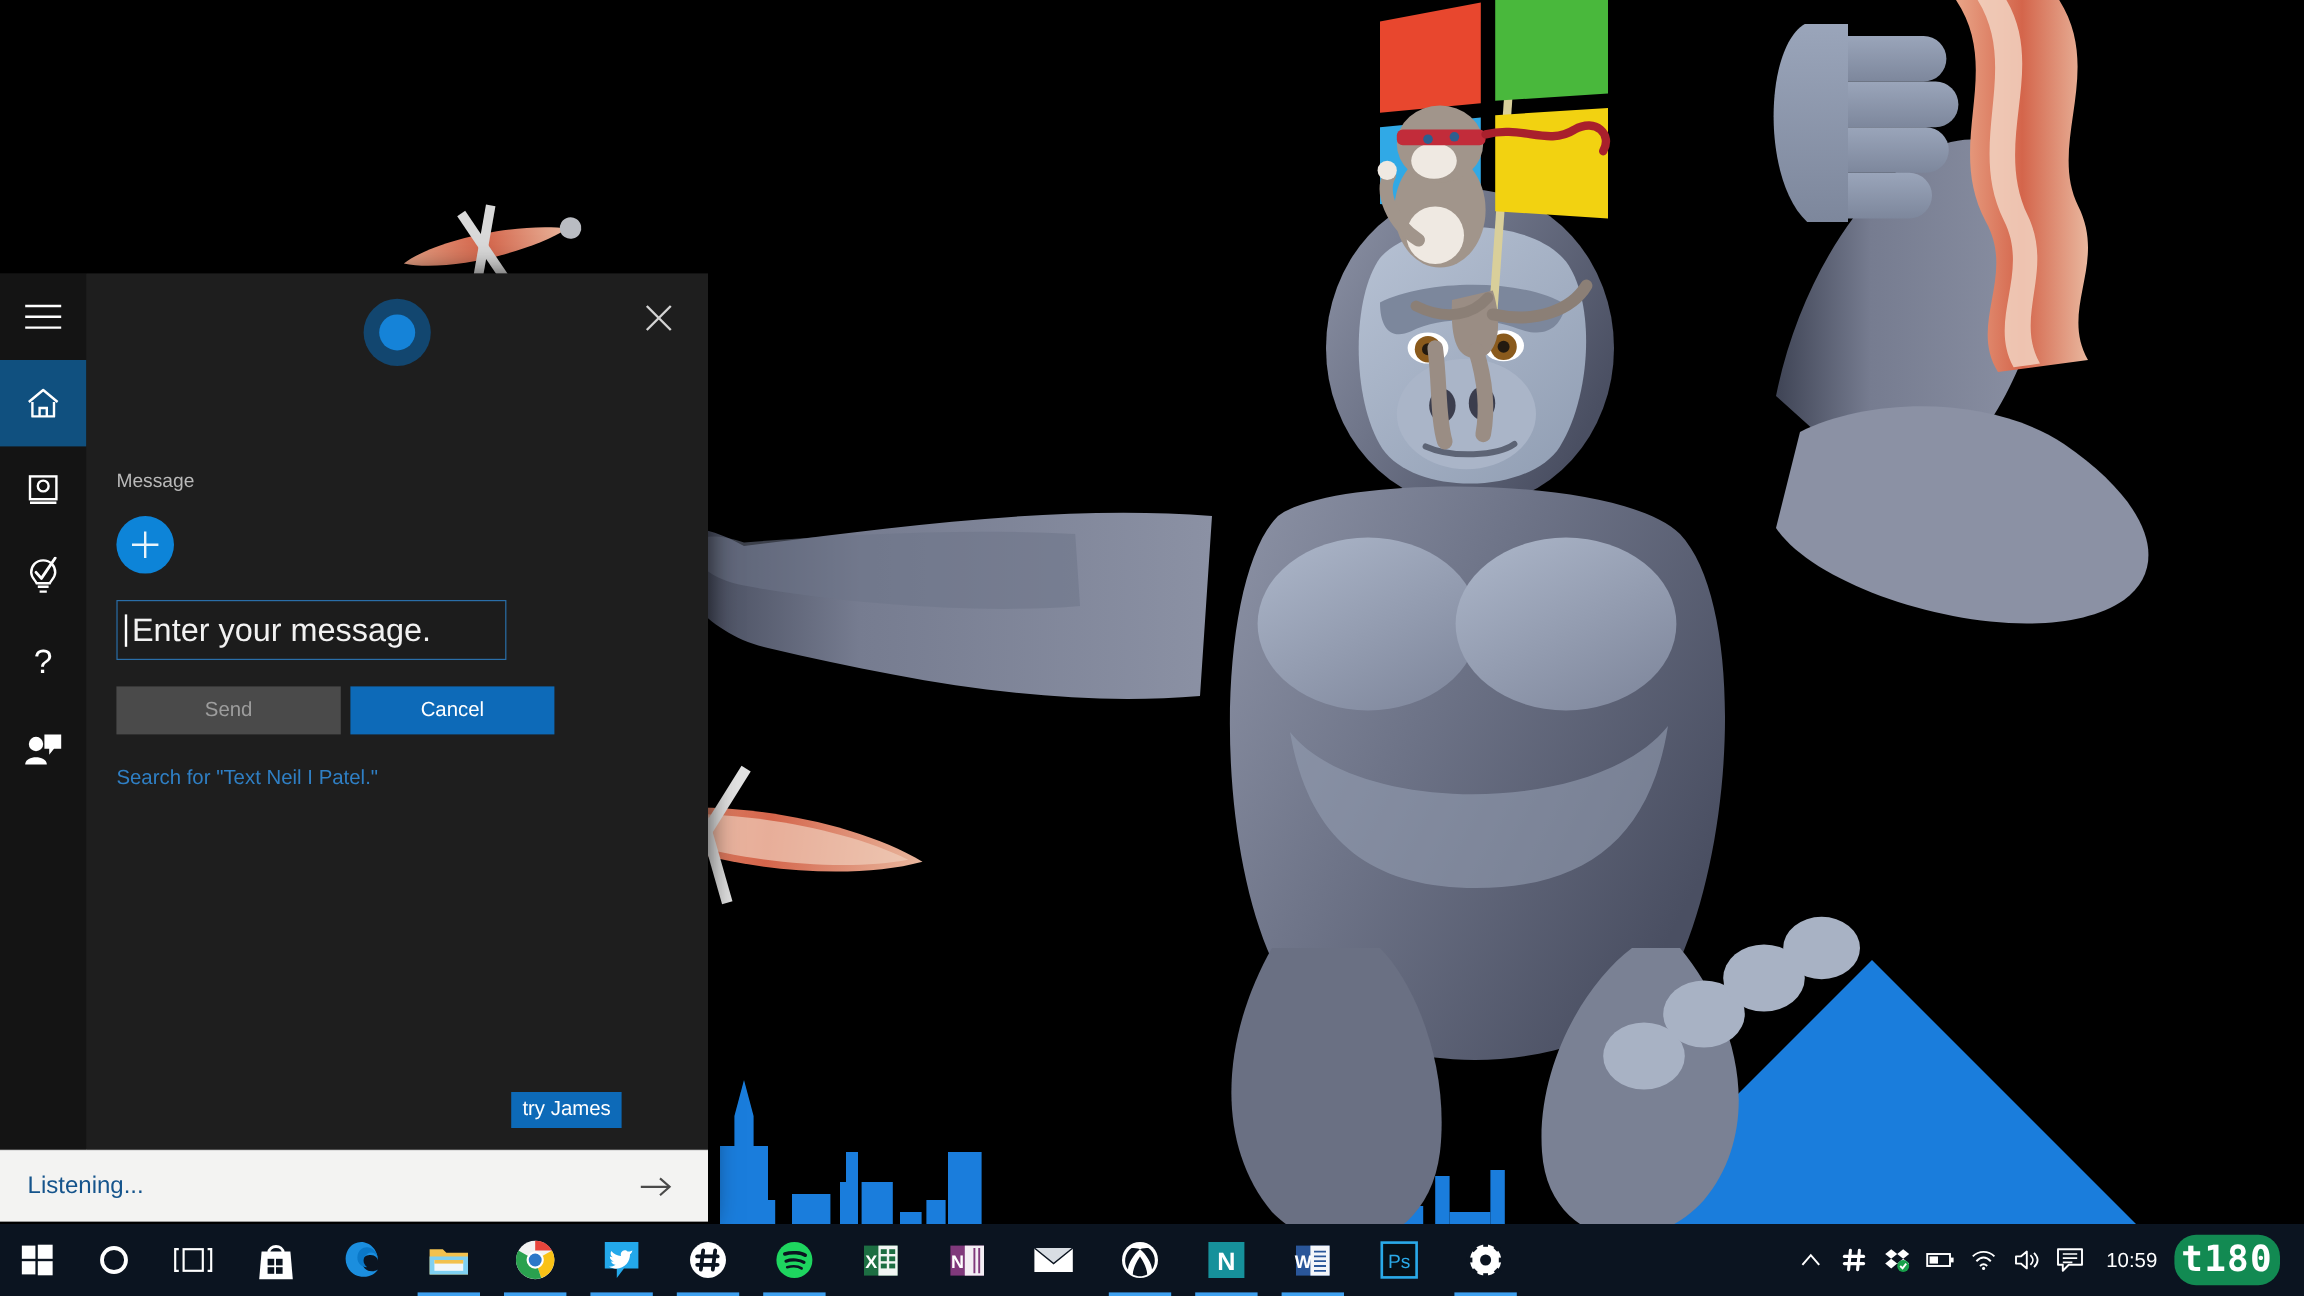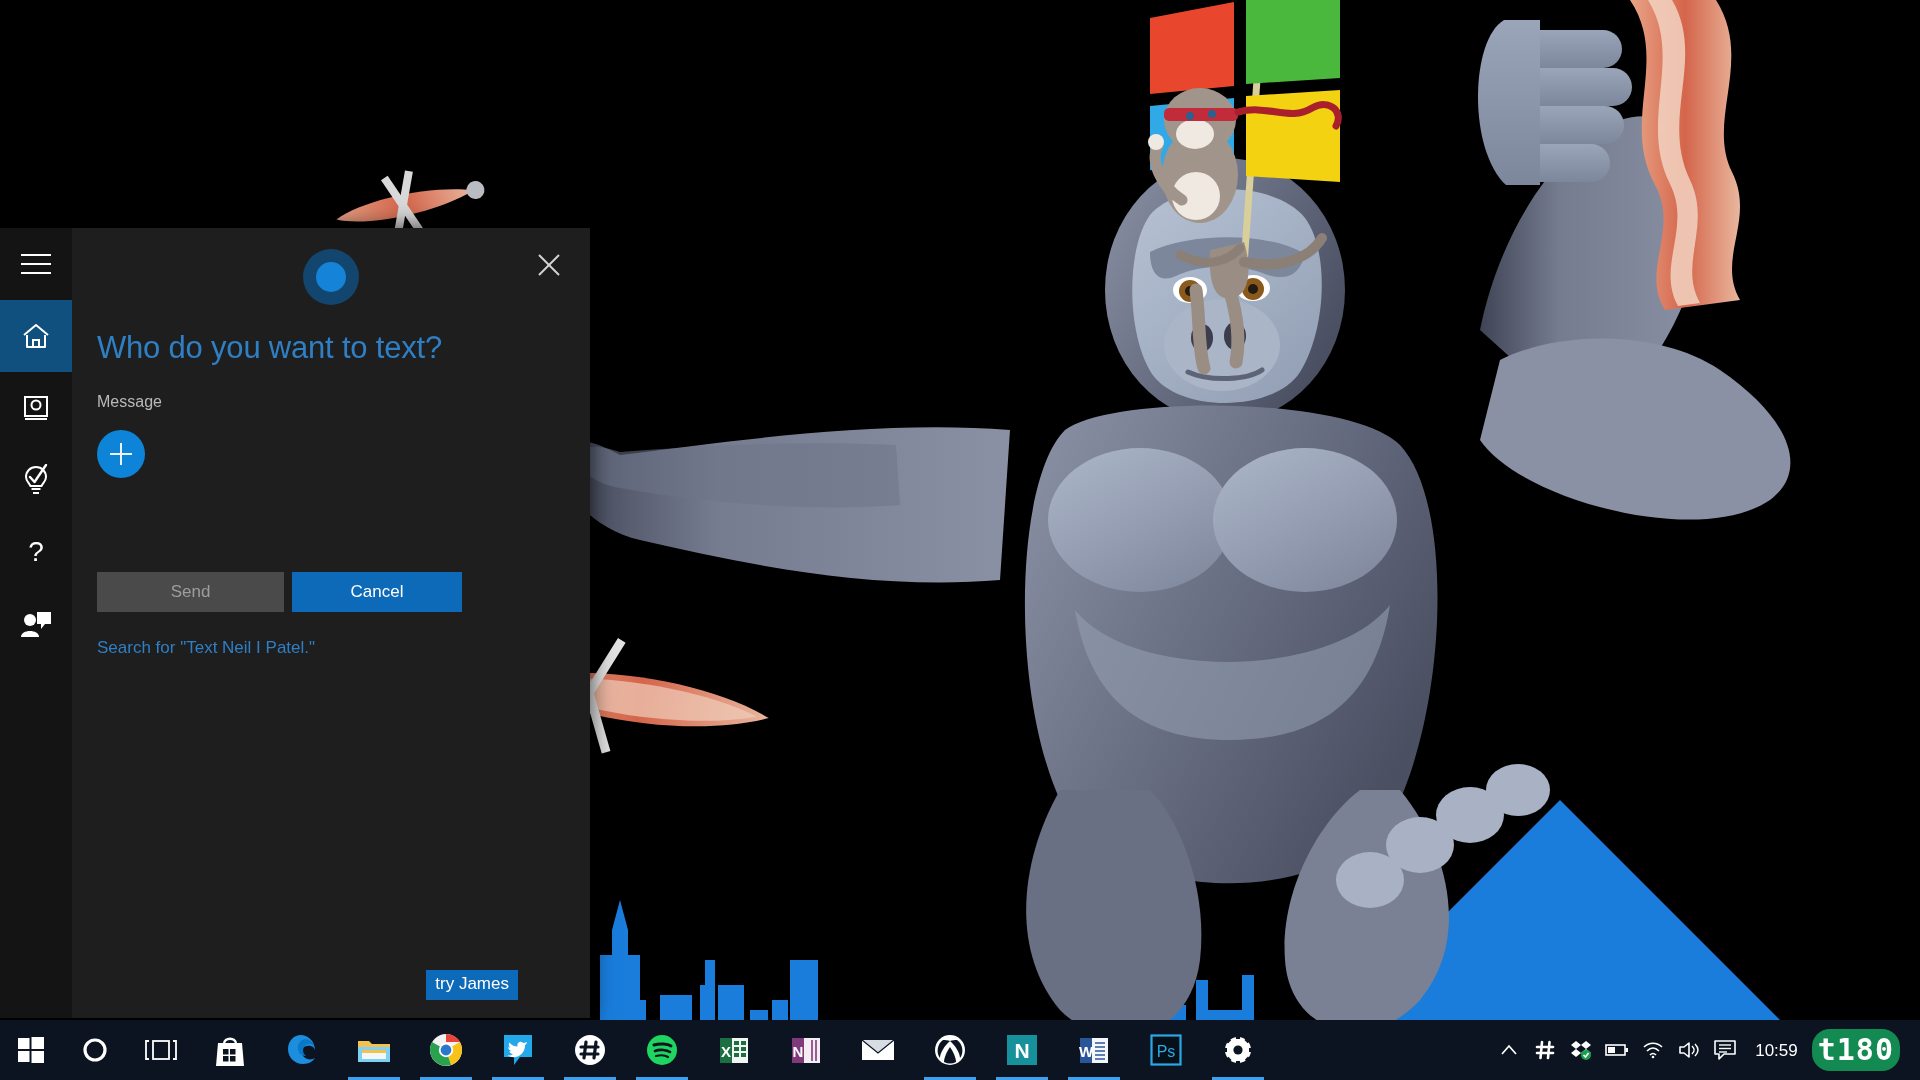--- a/index.html
+++ b/index.html
@@ -344,42 +344,53 @@
           <circle cx="29" cy="29" r="15" fill="#1583d8"></circle>
         </svg>
 
         <div id="close-btn">
           <svg width="26" height="26" viewBox="0 0 26 26">
             <line x1="3" y1="3" x2="23" y2="23" stroke="#d4d4d4" stroke-width="2"></line>
             <line x1="23" y1="3" x2="3" y2="23" stroke="#d4d4d4" stroke-width="2"></line>
           </svg>
         </div>
 
-        <div id="headline">Who do you want to text?</div>
         <div id="msg-label">Message</div>
 
         <div id="add-contact">
           <svg width="26" height="26" viewBox="0 0 26 26">
             <line x1="13" y1="2" x2="13" y2="24" stroke="#eaf4fb" stroke-width="2"></line>
             <line x1="2" y1="13" x2="24" y2="13" stroke="#eaf4fb" stroke-width="2"></line>
           </svg>
         </div>
 
+        <div id="msg-input">
+          <span title="Enter your message.">Enter your message.</span>
+        </div>
 
         <div id="btn-row">
           <div class="btn" id="send-btn">Send</div>
           <div class="btn" id="cancel-btn">Cancel</div>
         </div>
 
         <div id="search-link">Search for "Text Neil I Patel."</div>
 
         <div id="try-badge">try James</div>
       </div>
     </div>
 
+    <div id="listening-bar">
+      <div id="listening-text">Listening...</div>
+      <div id="listening-go">
+        <svg width="28" height="20" viewBox="0 0 28 20">
+          <line x1="1" y1="10" x2="25" y2="10" stroke="#4a4a4a" stroke-width="1.8"></line>
+          <polyline points="17,3 25,10 17,17" fill="none" stroke="#4a4a4a" stroke-width="1.8"></polyline>
+        </svg>
+      </div>
+    </div>
   </div>
 
   <div id="taskbar">
 
     <div id="start-btn">
       <svg width="26" height="26" viewBox="0 0 26 26">
         <rect x="0" y="1" width="11.5" height="11" fill="#ffffff"></rect>
         <rect x="13.5" y="0" width="12.5" height="12" fill="#ffffff"></rect>
         <rect x="0" y="14" width="11.5" height="11" fill="#ffffff"></rect>
         <rect x="13.5" y="14" width="12.5" height="12" fill="#ffffff"></rect>

